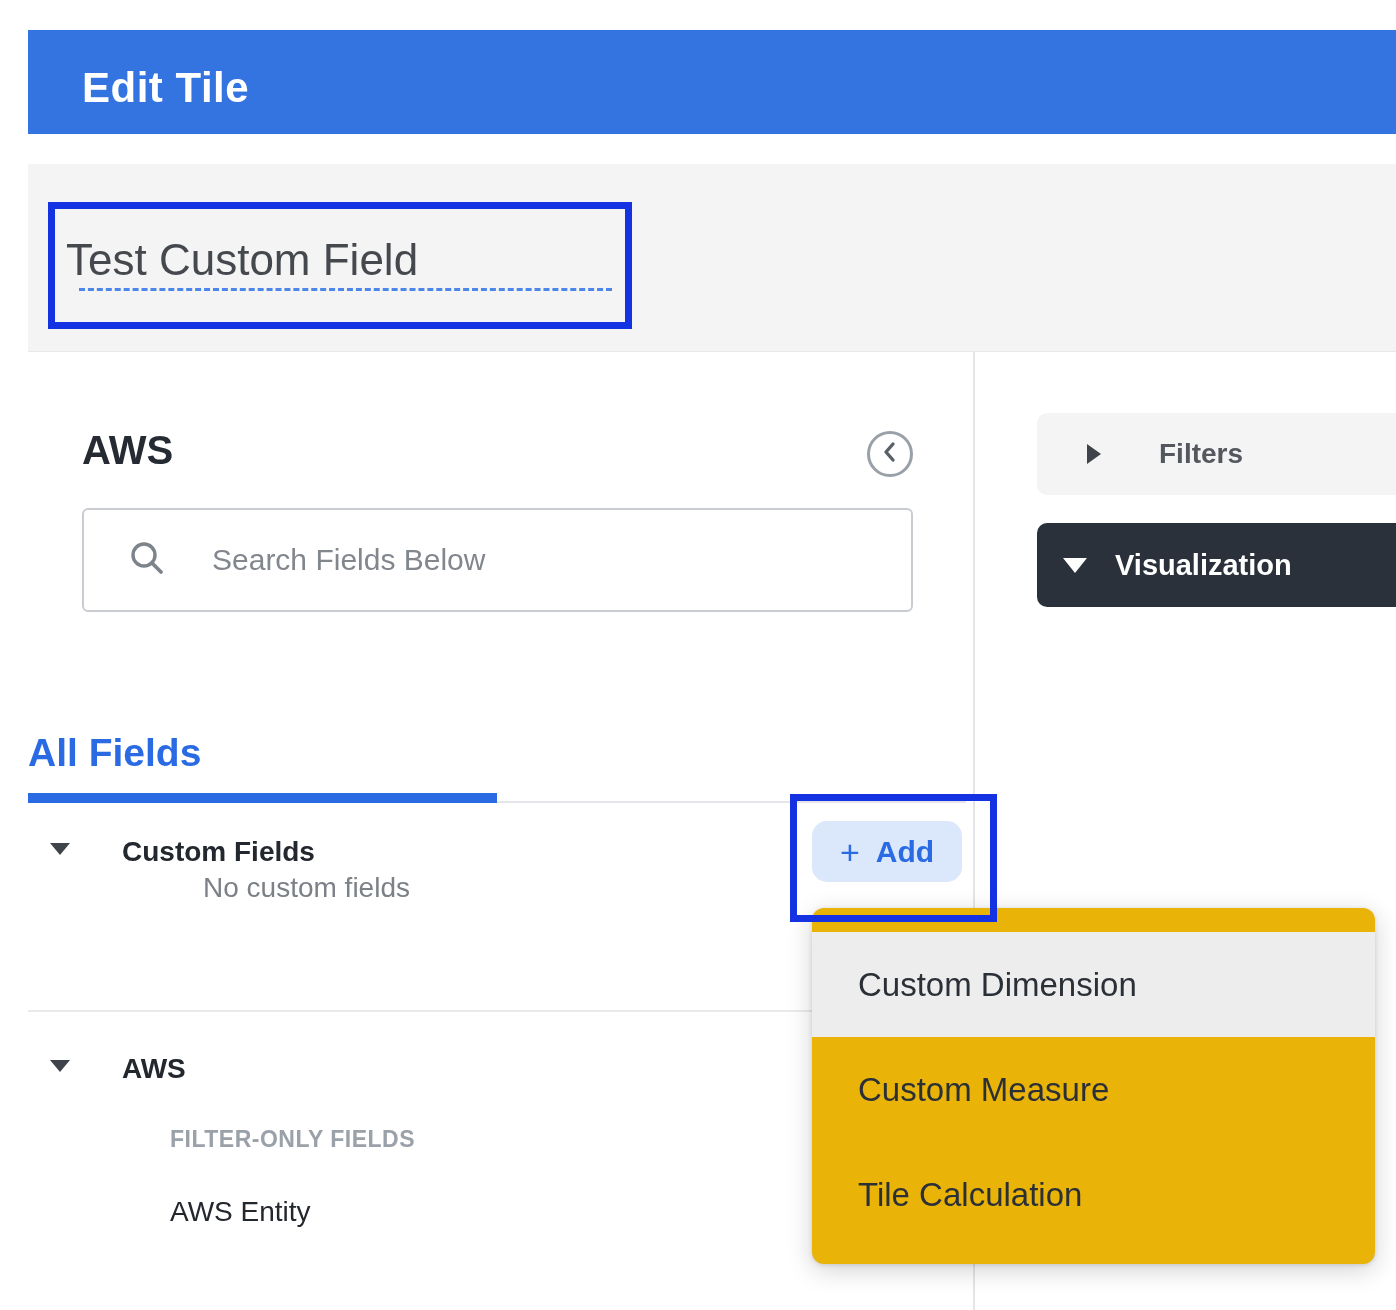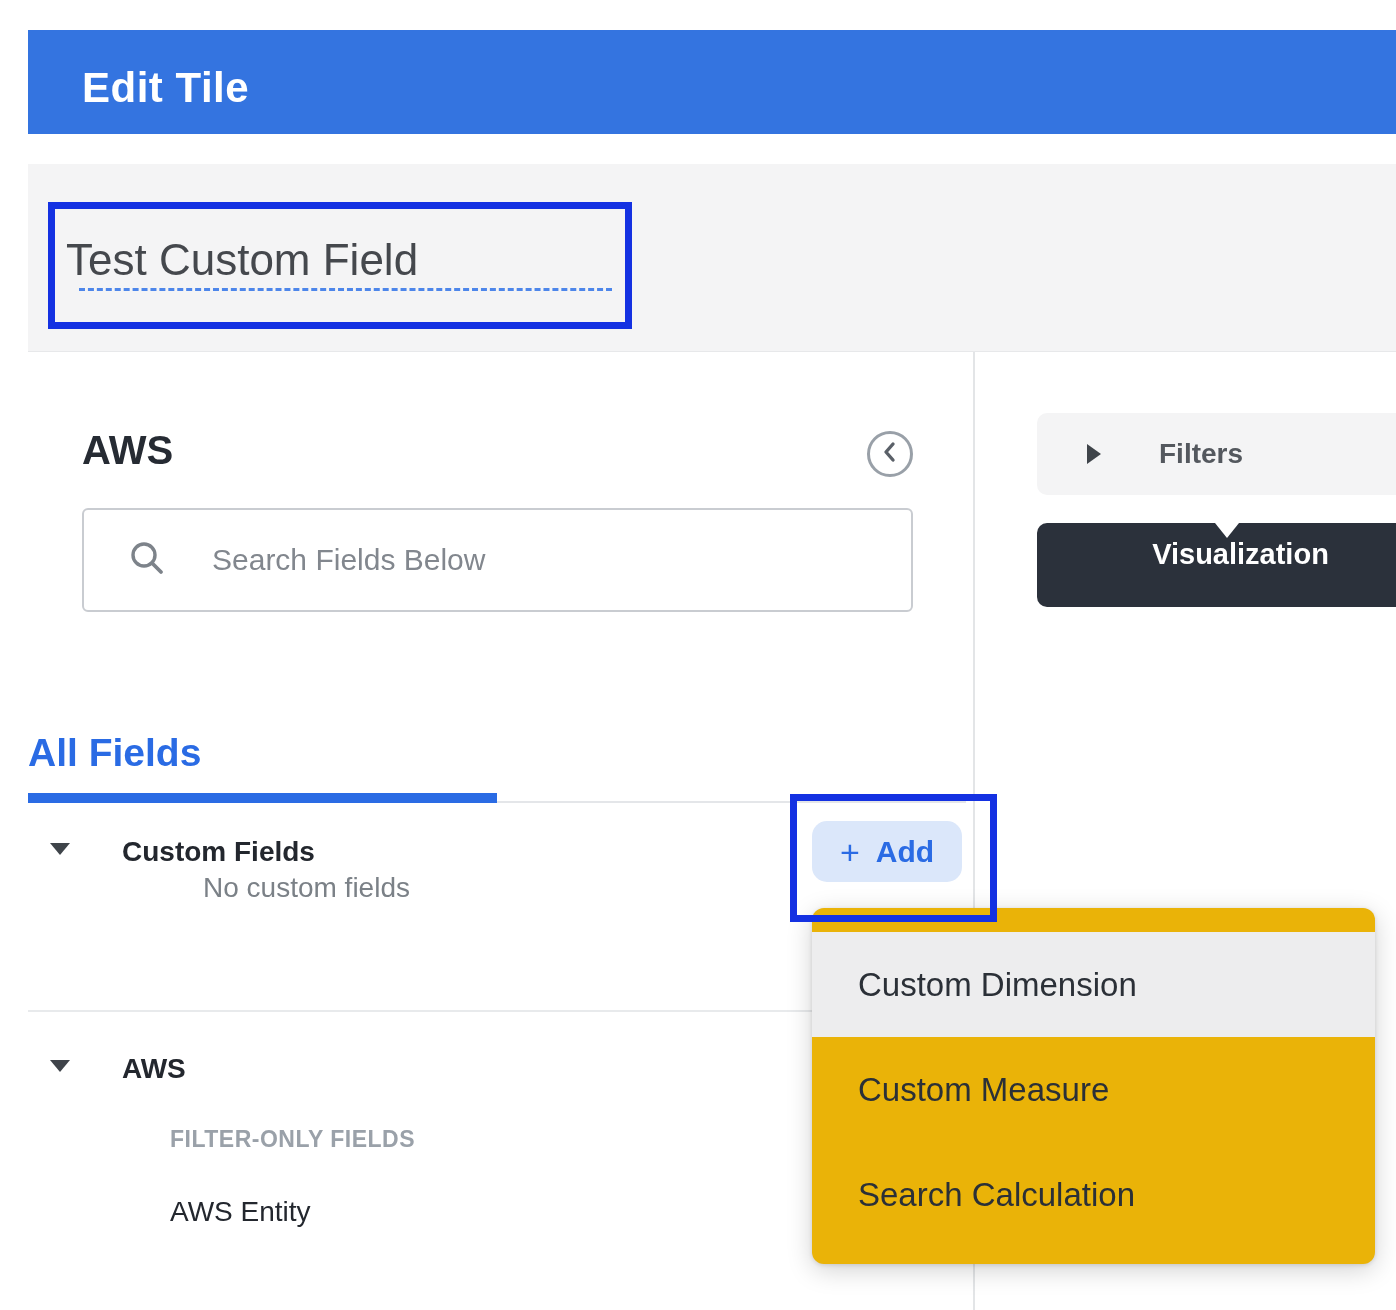--- a/index.html
+++ b/index.html
@@ -73,21 +73,21 @@
 
   .subsection-label{position:absolute;left:170px;top:1126px;font-size:23px;font-weight:700;letter-spacing:.5px;color:var(--label-gray);}
   .field-item{position:absolute;left:170px;font-size:28px;color:var(--text-dark);cursor:pointer;}
   .field-1{top:1196px;}
   .field-2{top:1266px;}
 
   
   .filters-bar{position:absolute;left:1037px;top:413px;width:359px;height:82px;background:var(--panel-gray);border-radius:10px 0 0 10px;display:flex;align-items:center;padding-left:50px;cursor:pointer;gap:28px;}
   .caret-right{width:0;height:0;border-top:10px solid transparent;border-bottom:10px solid transparent;border-left:14px solid var(--caret-dark);}
   .filters-label{margin-left:30px;font-size:28px;font-weight:600;color:var(--filters-text);}
-  .viz-bar{position:absolute;left:1037px;top:523px;width:359px;height:84px;background:var(--dark-bar);border-radius:10px 0 0 10px;display:flex;align-items:center;padding-left:20px;cursor:pointer;flex-direction:column;}
+  .viz-bar{position:absolute;left:1037px;top:523px;width:359px;height:84px;background:var(--dark-bar);border-radius:10px 0 0 10px;display:flex;align-items:center;padding-left:26px;cursor:pointer;}
   .caret-down-white{width:0;height:0;border-left:12px solid transparent;border-right:12px solid transparent;border-top:15px solid #fff;}
   .viz-label{margin-left:28px;font-size:29px;font-weight:700;color:#fff;}
 
   
   .menu{position:absolute;left:812px;top:908px;width:563px;height:356px;background:#eab308;border-radius:12px;box-shadow:0 6px 26px rgba(0,0,0,.18),0 1px 4px rgba(0,0,0,.12);z-index:20;padding-top:24px;overflow:hidden;}
   .menu-item{height:105px;display:flex;align-items:center;padding-left:46px;font-size:33px;color:var(--menu-text);cursor:pointer;}
   .menu-item.hover{background:var(--menu-hover);}
 </style>
 </head>
 <body>
@@ -152,19 +152,19 @@
   </div>
 
   <div class="viz-bar">
     <span class="caret-down-white"></span>
     <span class="viz-label">Visualization</span>
   </div>
 
   <div class="menu">
     <div class="menu-item hover">Custom Dimension</div>
     <div class="menu-item">Custom Measure</div>
-    <div class="menu-item">Search Calculation</div>
+    <div class="menu-item">Tile Calculation</div>
   </div>
 
   <div class="annot annot1"></div>
   <div class="annot annot2"></div>
 
 </div>
 
 </body></html>

